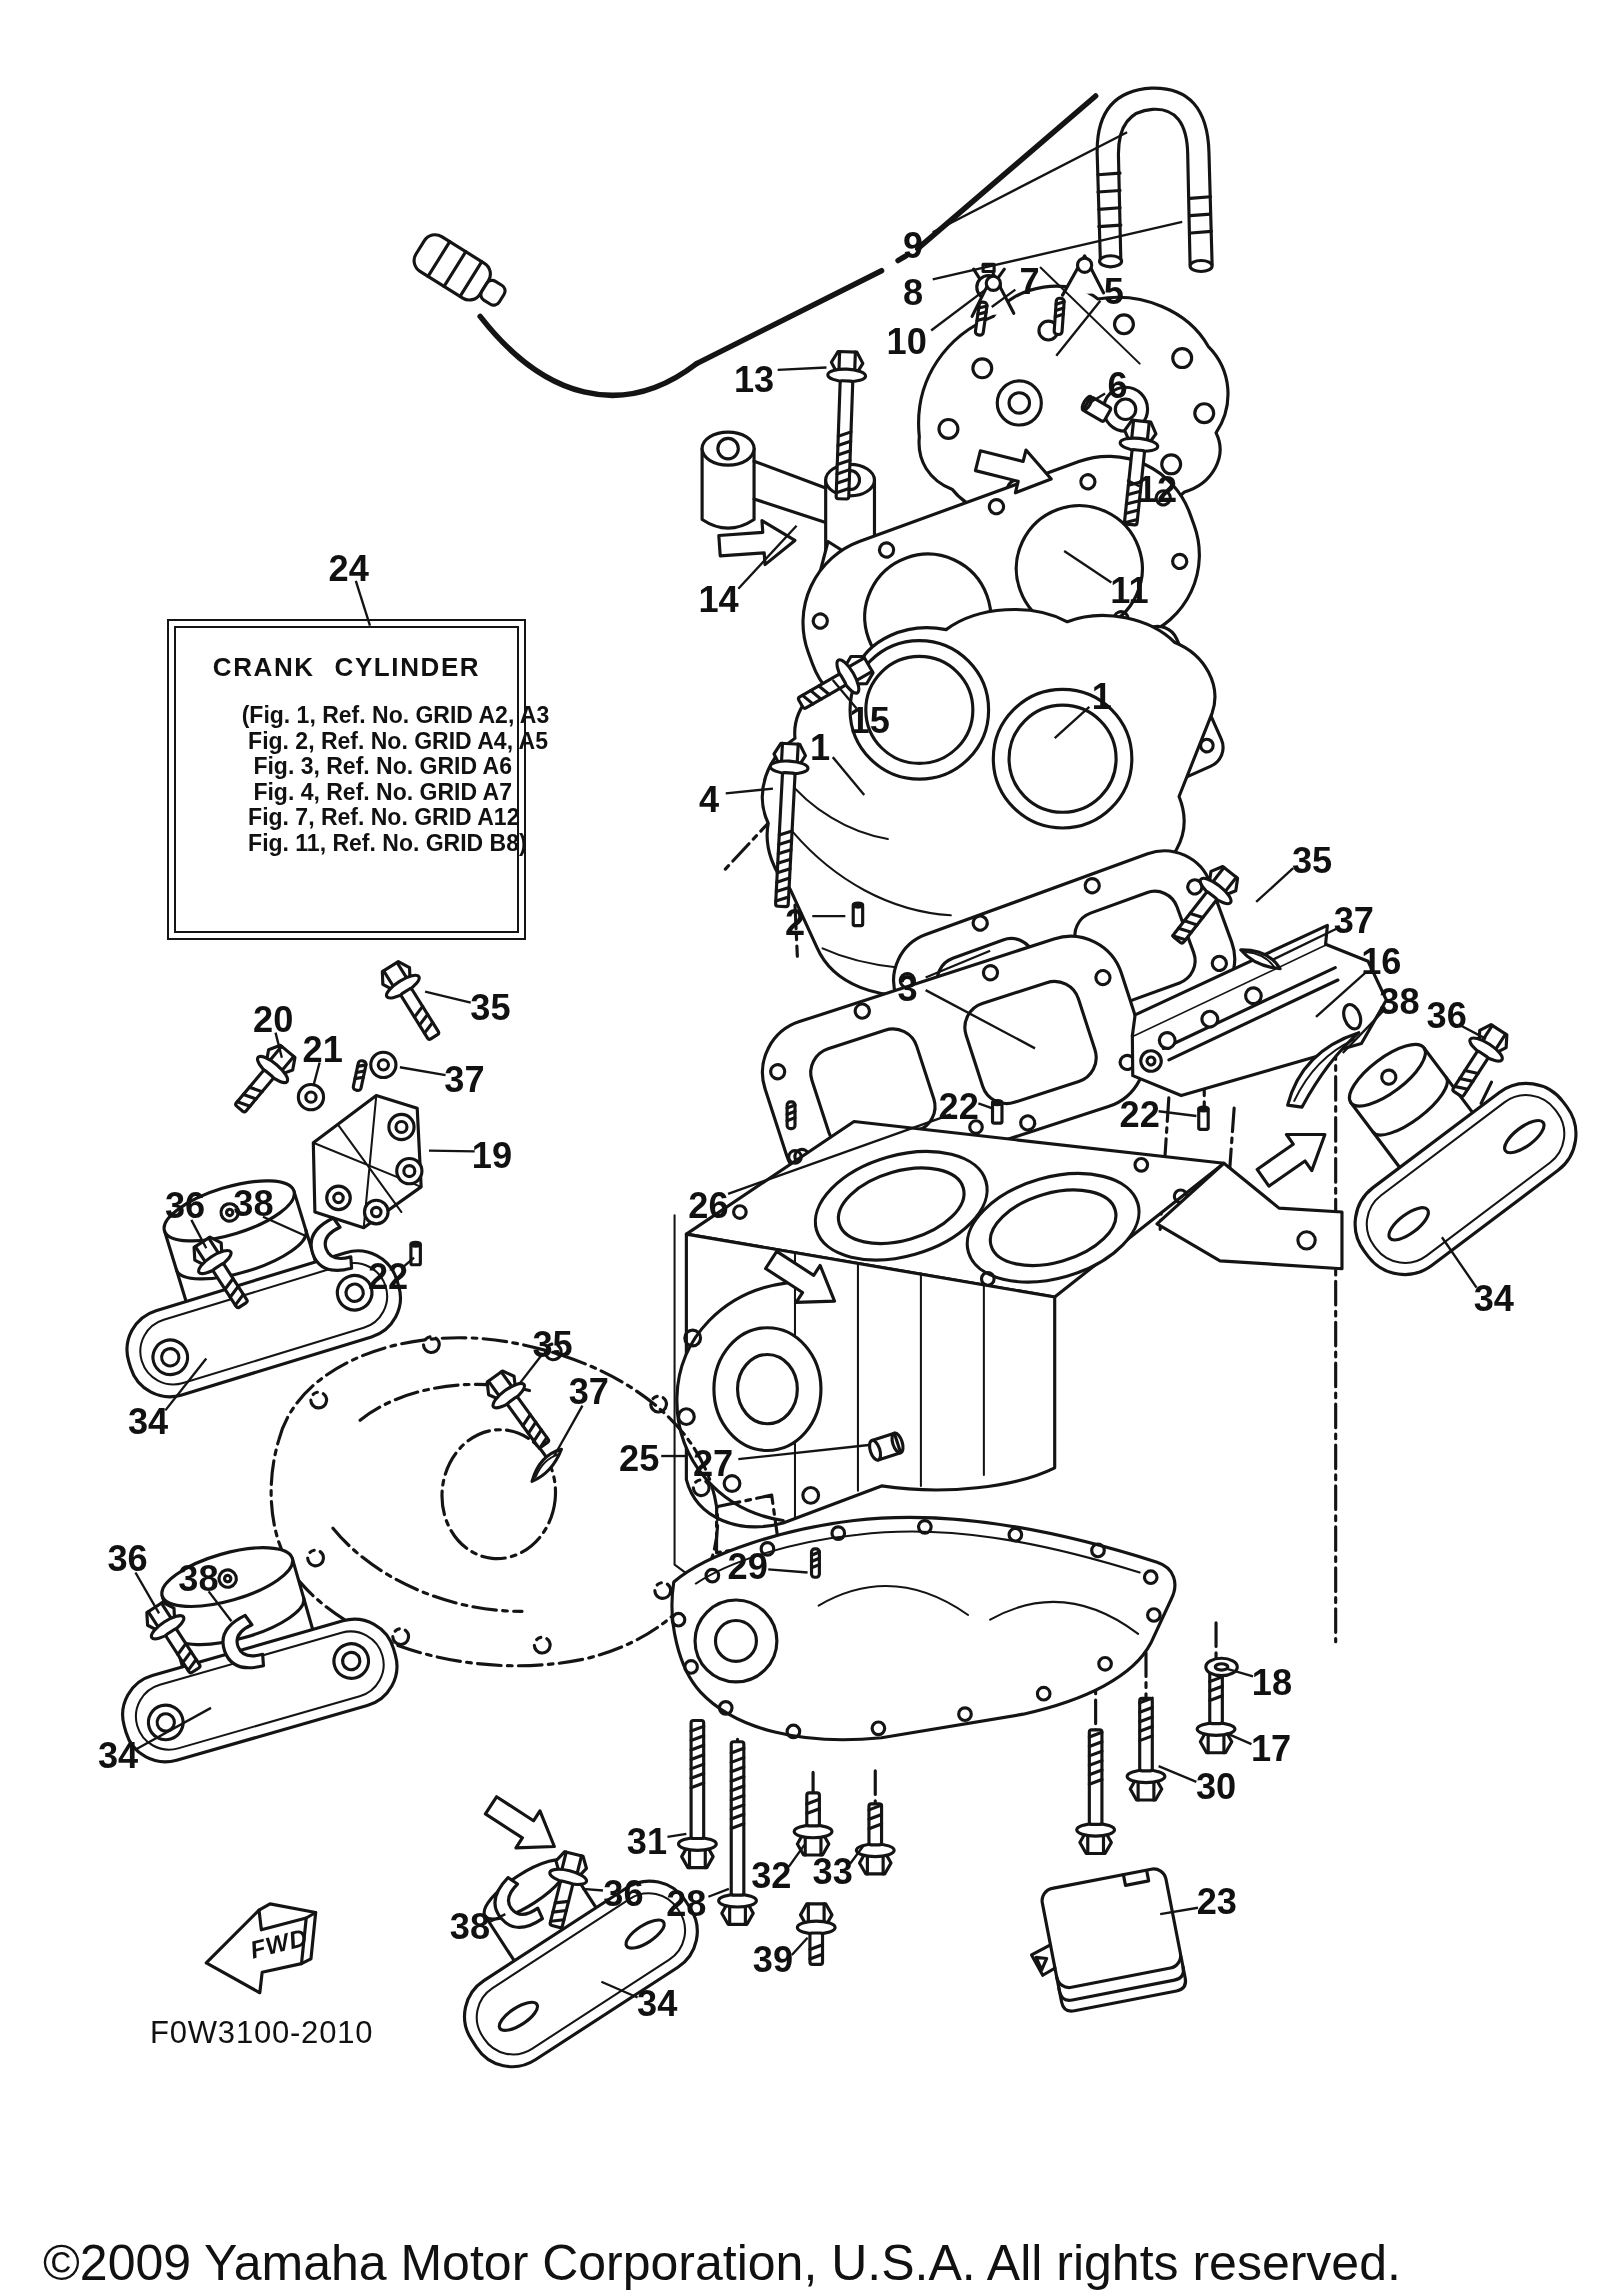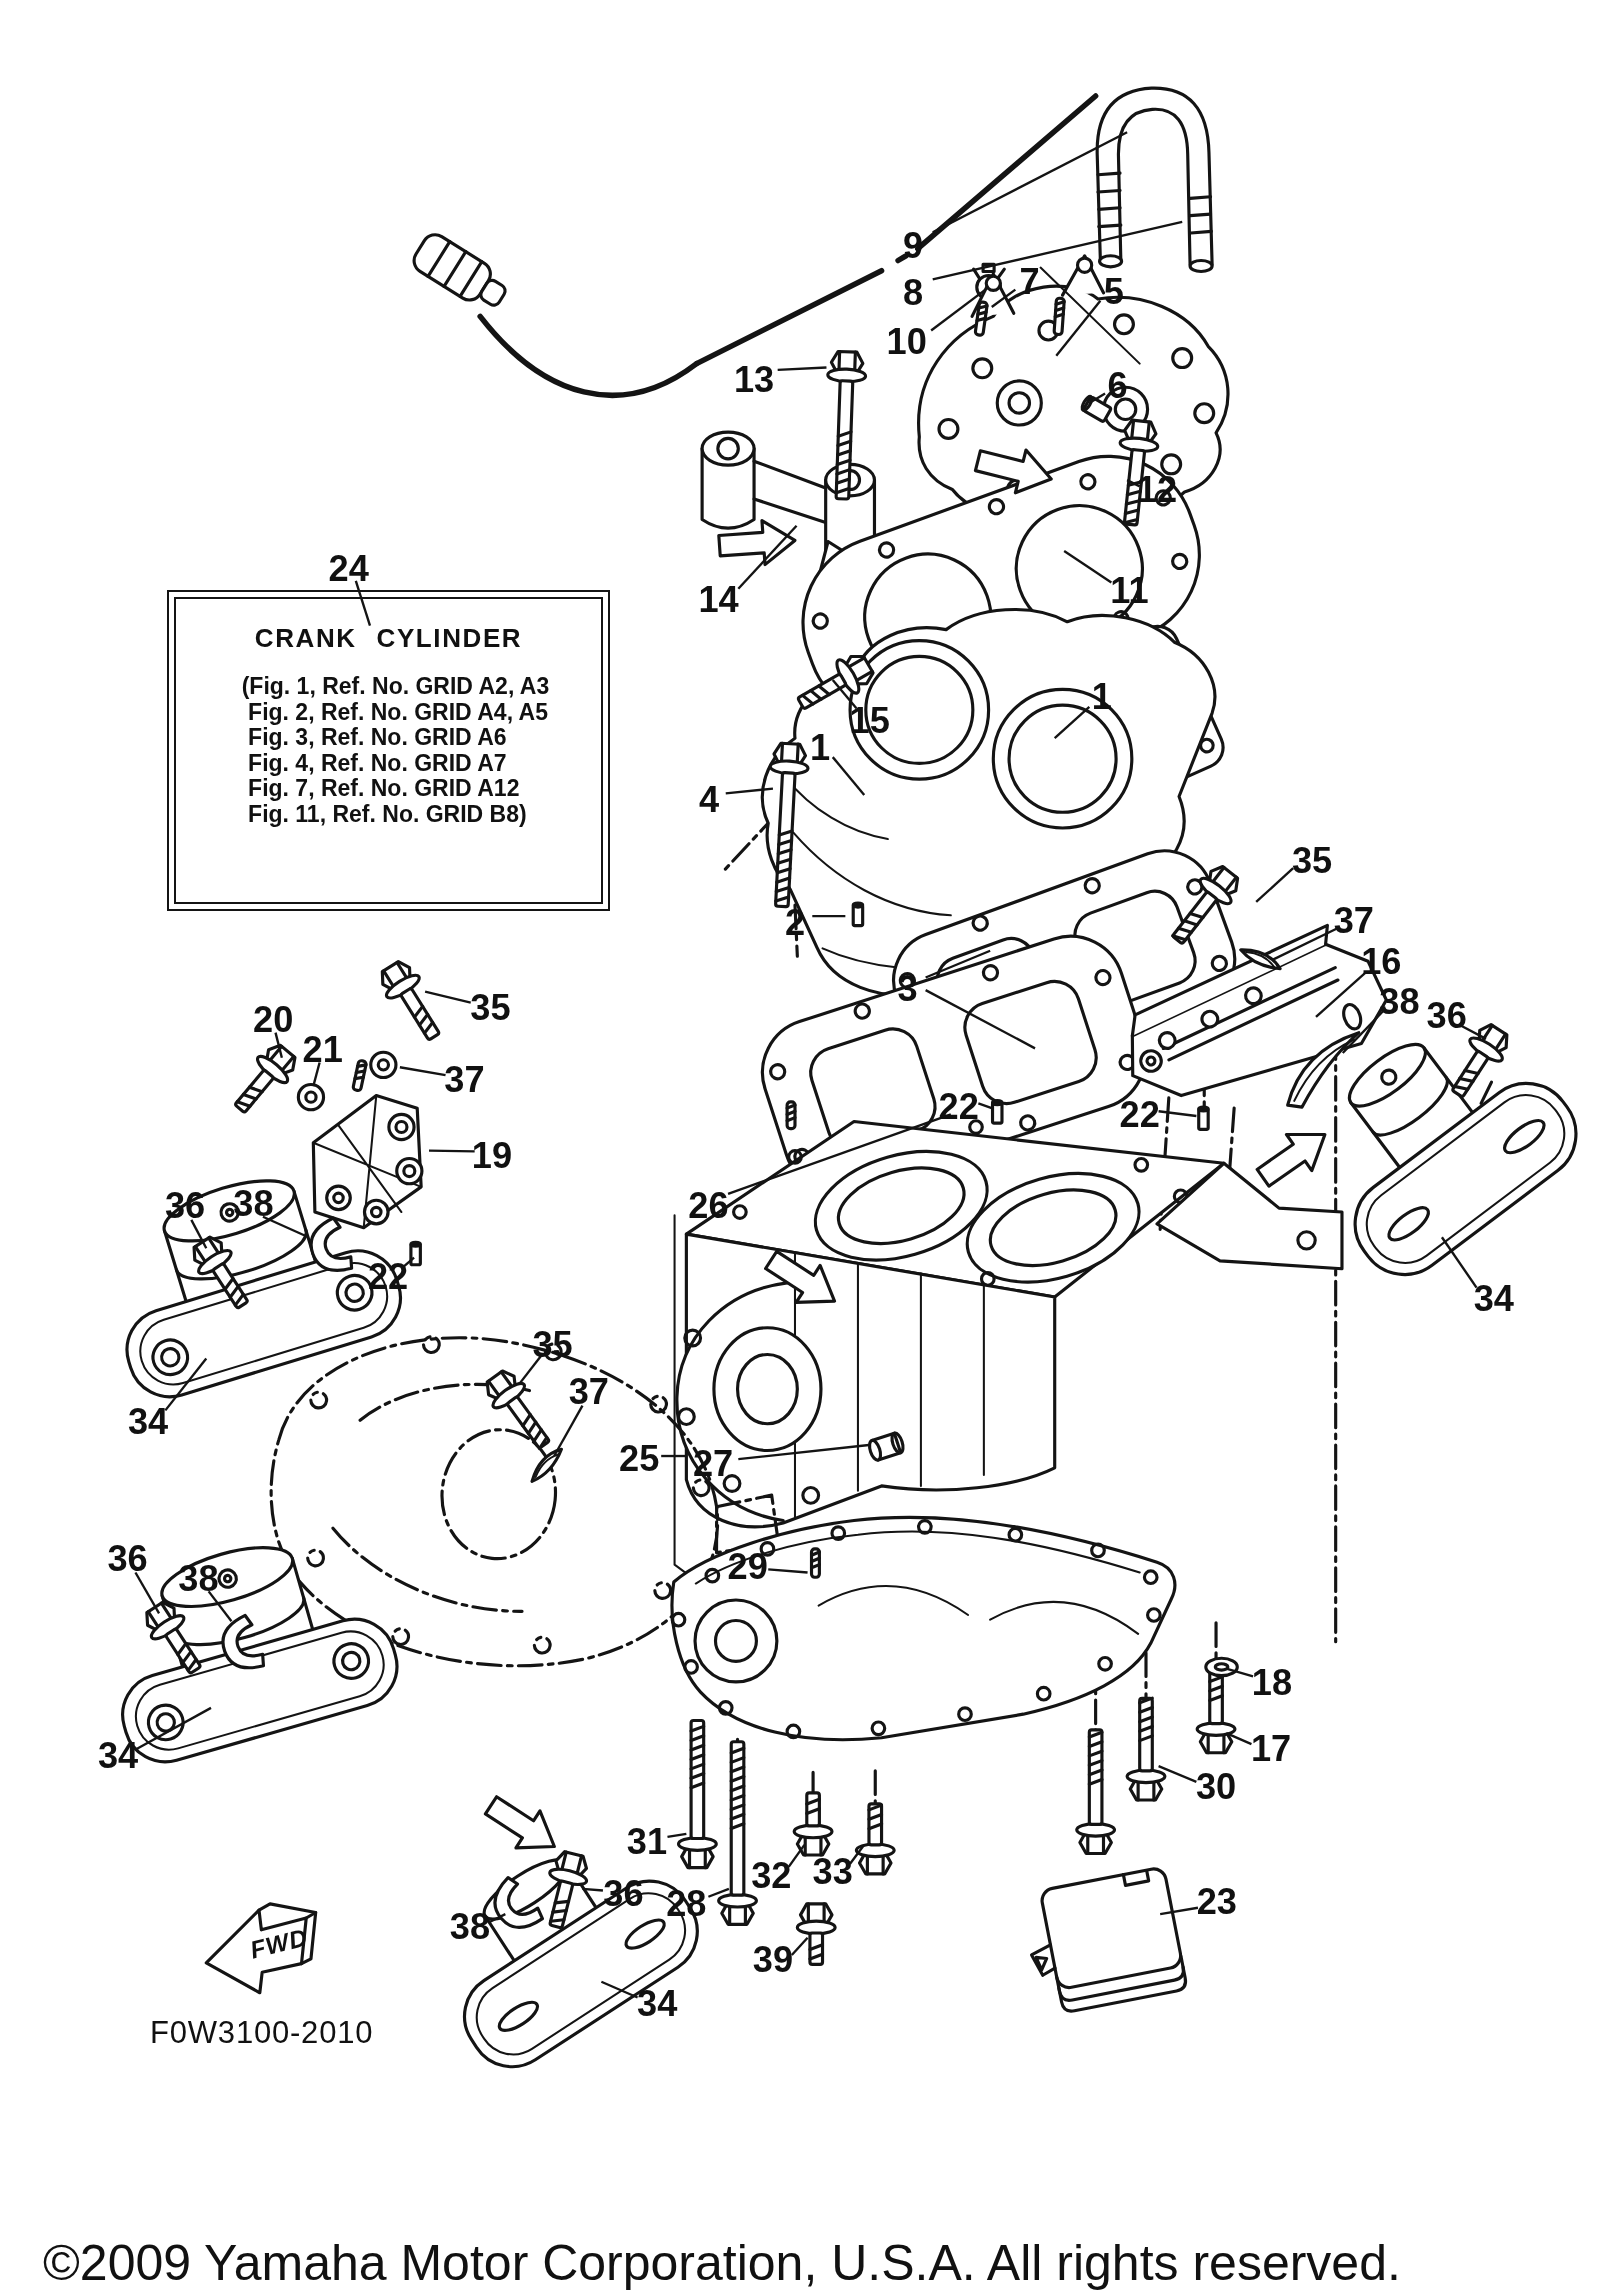--- a/index.html
+++ b/index.html
@@ -7,25 +7,25 @@
          font-family:"Liberation Sans",sans-serif;color:#111;}
   svg{position:absolute;left:0;top:0;}
   svg *{vector-effect:none;}
   .art path,.art line,.art rect,.art ellipse,.art circle,.art polygon{stroke:#141414;stroke-width:4;fill:none;stroke-linecap:round;stroke-linejoin:round;}
   .art .fill{fill:#ffffff;}
   .art .thin{stroke-width:2.6;}
   .art .thick{stroke-width:7;}
   .axis{stroke:#141414;stroke-width:2.6;fill:none;stroke-dasharray:30 8 6 8;}
   .leader{stroke:#141414;stroke-width:3;fill:none;}
   .callout{font-family:"Liberation Sans",sans-serif;font-weight:bold;font-size:46px;fill:#111;}
-  .infobox{position:absolute;left:167px;top:590px;width:443px;height:321px;border:2.4px solid #141414;
+  .infobox{position:absolute;left:167px;top:619px;width:359px;height:321px;border:2.4px solid #141414;
            box-sizing:border-box;padding:4.7px;}
   .infobox-inner{width:100%;height:100%;border:2.4px solid #141414;box-sizing:border-box;padding-top:17.3px;}
   .ib-title{text-align:center;font-weight:bold;font-size:26px;letter-spacing:1.6px;word-spacing:11px;line-height:44px;}
-  .ib-refs{margin-top:14px;padding-left:66px;font-weight:bold;font-size:23px;line-height:25.6px;white-space:pre;}
+  .ib-refs{margin-top:14px;padding-left:66px;font-weight:bold;font-size:23px;line-height:25.6px;white-space:pre;text-align:center;}
   .fwd-label{position:absolute;left:250px;top:1930px;font-size:24.4px;font-weight:bold;font-style:italic;
              transform:rotate(-14deg);letter-spacing:0.8px;}
   .diagram-code{position:absolute;left:150px;top:2015px;font-size:31px;letter-spacing:0.8px;}
   .copyright{position:absolute;left:43px;top:2234px;font-size:50px;white-space:nowrap;}
 </style>
 </head>
 <body>
 
 <div class="stage">
 

